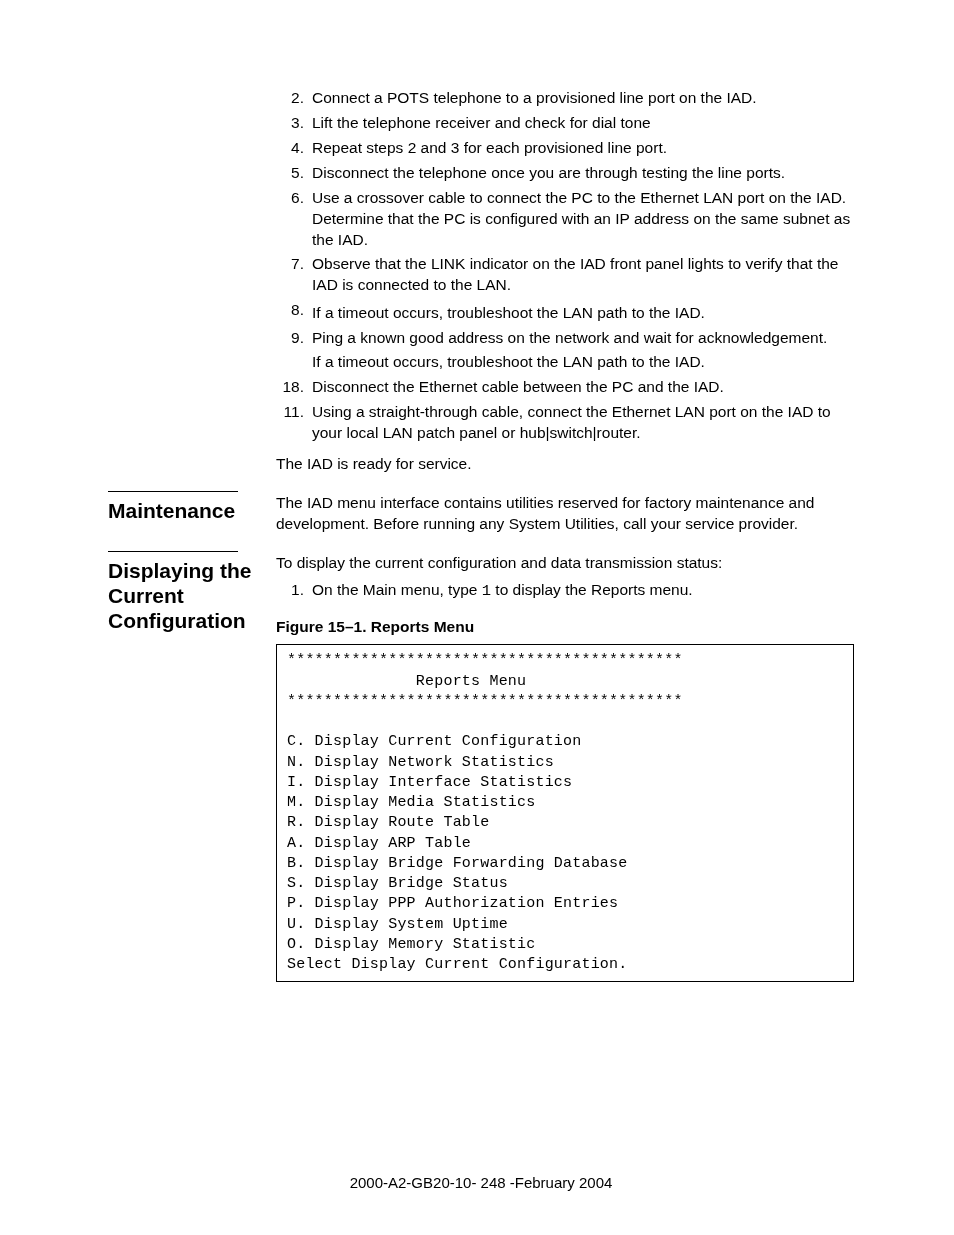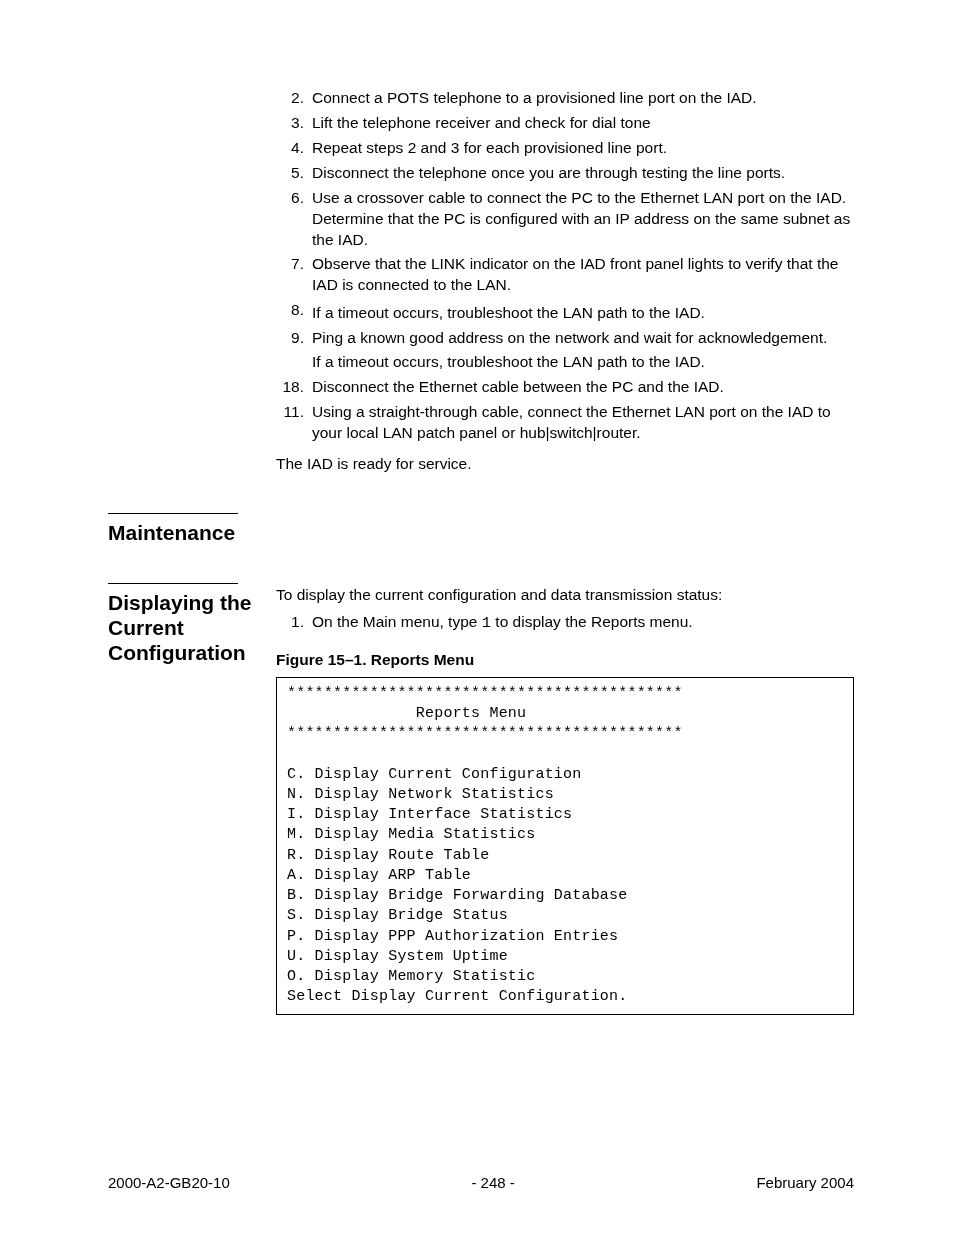--- a/index.html
+++ b/index.html
@@ -34,21 +34,21 @@
     width: 28px;
     flex-shrink: 0;
     text-align: right;
     padding-right: 8px;
   }
   ol.steps .txt { flex: 1; }
   .sub { margin-top: 3px; }
   .closing { margin: 10px 0 0 0; }
   .row {
     display: flex;
-    margin-top: 38px;
+    margin-top: 16px;
   }
   .side-head {
     width: 168px;
     flex-shrink: 0;
     font-size: 21px;
     font-weight: bold;
     line-height: 1.2;
     padding-right: 18px;
     box-sizing: border-box;
   }
@@ -71,21 +71,21 @@
     white-space: pre;
     letter-spacing: 0.2px;
   }
   .mono { font-family: "Courier New", Courier, monospace; }
   .footer {
     position: absolute;
     bottom: 42px;
     left: 108px;
     right: 100px;
     display: flex;
-    justify-content: space-between;
+    justify-content: center;
     font-size: 15px;
   }
 </style>
 </head>
 <body>
 
 <div class="page">
 
   <div class="content-wrap">
     <ol class="steps" id="steps-list">
@@ -151,20 +151,23 @@
           </span>
         </li>
       </ol>
     <p class="closing">The IAD is ready for service.</p>
   </div>
 
   <div class="row">
     <div class="side-head">
       <div class="side-rule"></div>
       <span>Mainte­nance</span>
+    </div>
+    <div class="row-body">
+      <span>The IAD menu interface contains utilities reserved for factory maintenance and development. Before running any System Utilities, call your service provider.</span>
     </div>
   </div>
 
   <div class="row">
     <div class="side-head">
       <div class="side-rule"></div>
       <span>Displaying the Current Configura­tion</span>
     </div>
     <div class="row-body">
       <div>To display the current configuration and data transmission status:</div>

